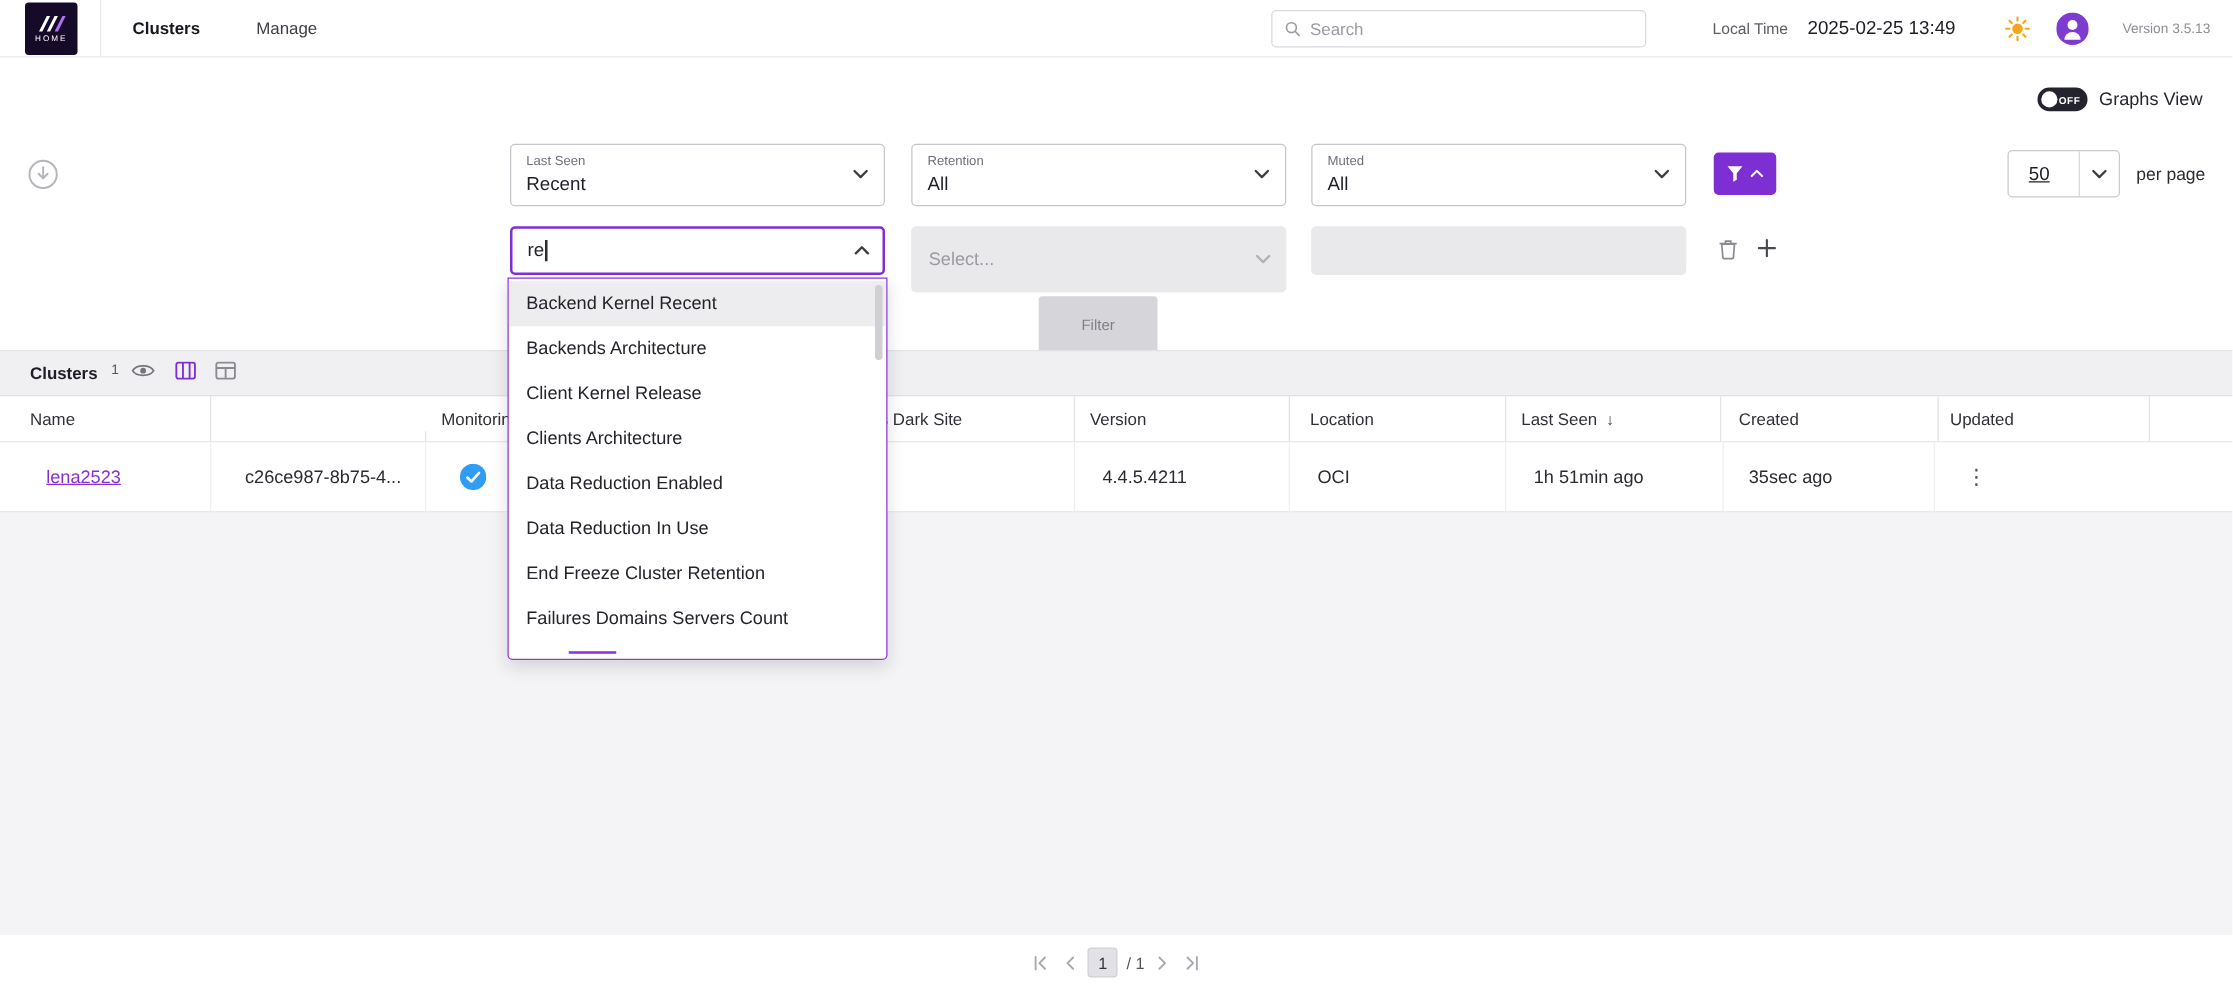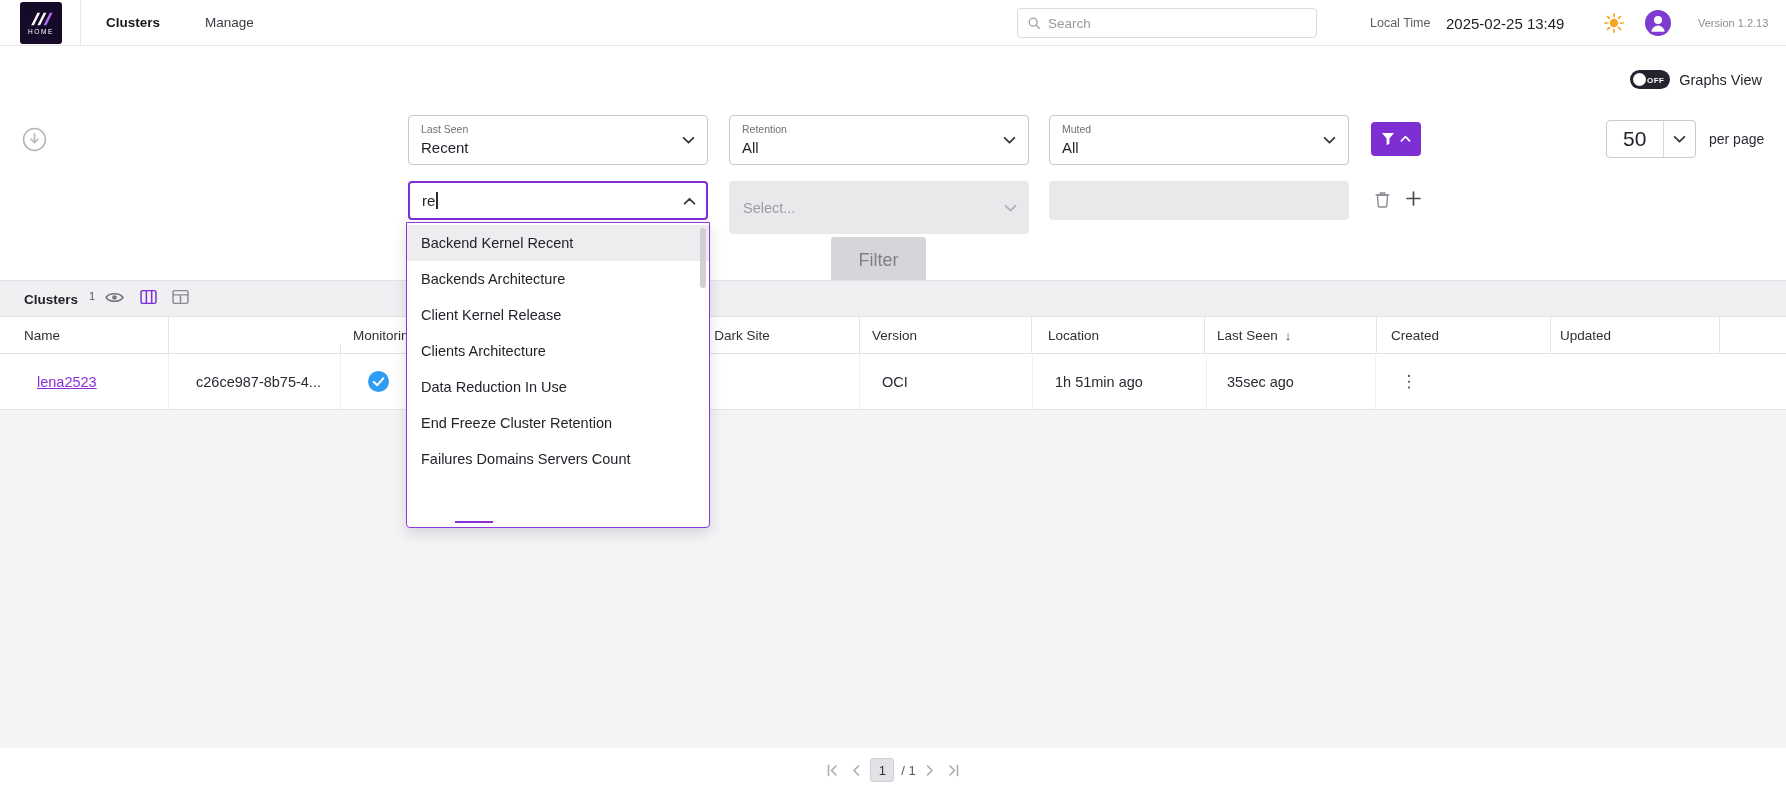--- a/index.html
+++ b/index.html
@@ -53,21 +53,21 @@
   .fsel-label { position:absolute; left:12px; top:7px; font-size:10.5px; color:#6f6f78; }
   .fsel-value { position:absolute; left:12px; bottom:8px; font-size:15px; color:#1f1f28; }
   .fsel-chev  { position:absolute; right:12px; top:50%; transform:translateY(-50%); }
 
   .btn-filter-toggle { position:absolute; left:1371px; top:122px; width:50px; height:34px;
              background:#7d2fd3; border-radius:4px; display:flex; align-items:center;
              justify-content:center; gap:5px; cursor:pointer; border:none; }
 
   .per-page { position:absolute; left:1606px; top:120px; width:90px; height:38px; background:#fff;
               border:1px solid #c9c9cf; border-radius:4px; display:flex; cursor:pointer; }
-  .pp-val { flex:1; display:flex; align-items:center; padding-left:16px; font-size:21px; color:#1f1f28; }
+  .pp-val { flex:1; display:flex; align-items:center; padding-left:16px; font-size:15px; color:#1f1f28;text-decoration:underline; }
   .pp-chev { width:32px; border-left:1px solid #d8d8dd; display:flex; align-items:center;
              justify-content:center; }
   .pp-label { position:absolute; left:1709px; top:131px; font-size:14px; color:#2a2a33; }
 
   
   .combo { position:absolute; left:408px; top:181px; width:300px; height:39px; background:#fff;
            border:2px solid #7d2fd3; border-radius:4px; display:flex; align-items:center;
            padding-left:12px; z-index:110; cursor:text; }
   .combo-text { font-size:15px; color:#1f1f28; }
   .caret { width:1.5px; height:17px; background:#2b2b33; margin-left:1px; }
@@ -78,21 +78,21 @@
                   padding-left:14px; }
   .sel-disabled .ph { font-size:14.5px; color:#9a9aa2; flex:1; }
   .sel-disabled .dchev { margin-right:12px; }
   .input-disabled { position:absolute; left:1049px; top:181px; width:300px; height:39px;
                     background:#e9e9ec; border-radius:4px; }
   .icon-btn { position:absolute; cursor:pointer; background:none; border:none; }
   .trash-btn { left:1374px; top:190px; }
   .plus-btn  { left:1406px; top:191px; }
 
   .btn-apply { position:absolute; left:831px; top:237px; width:95px; height:46px;
-               background:#d6d6da; color:#7f7f88; font-size:18px; border:none; border-radius:3px;
+               background:#d6d6da; color:#7f7f88; font-size:12px; border:none; border-radius:3px;
                font-family:"Liberation Sans",sans-serif; }
 
   
   .dropdown { position:absolute; left:406px; top:222px; width:304px; height:306px; background:#fff;
               border:1px solid #8a3ad8; border-radius:0 0 4px 4px;
               box-shadow:0 5px 14px rgba(20,10,40,.14); z-index:100; overflow:hidden; padding-top:2px; }
   .dd-item { height:36px; line-height:36px; padding-left:14px; font-size:14.5px; color:#23232b;
              cursor:pointer; white-space:nowrap; }
   .dd-item.active { background:#ededef; }
   .dd-thumb { position:absolute; right:3px; top:5px; width:6px; height:60px; background:#cfcfd4;
@@ -176,21 +176,21 @@
   </div>
 
   <div class="abs avatar">
     <svg width="26" height="26" viewBox="0 0 26 26">
       <circle cx="13" cy="13" r="13" fill="#7e3bd0"></circle>
       <circle cx="13" cy="10" r="4" fill="#ffffff"></circle>
       <path d="M6.5,21.8 a6.5,6.2 0 0 1 13,0 z" fill="#ffffff"></path>
     </svg>
   </div>
 
-  <div class="abs vmid version">Version 1.2.13</div>
+  <div class="abs vmid version">Version 3.5.13</div>
 </div>
 
 <div class="graphs-row">
   <div class="toggle">
     <div class="knob"></div>
     <div class="state">OFF</div>
   </div>
   <div class="graphs-label">Graphs View</div>
 </div>
 
@@ -287,20 +287,21 @@
   </svg>
 </button>
 
 <button class="btn-apply">Filter</button>
 
 <div class="dropdown">
   <div class="dd-item active">Backend Kernel Recent</div>
   <div class="dd-item">Backends Architecture</div>
   <div class="dd-item">Client Kernel Release</div>
   <div class="dd-item">Clients Architecture</div>
+  <div class="dd-item">Data Reduction Enabled</div>
   <div class="dd-item">Data Reduction In Use</div>
   <div class="dd-item">End Freeze Cluster Retention</div>
   <div class="dd-item">Failures Domains Servers Count</div>
   <div class="dd-thumb"></div>
   <div class="dd-frag"></div>
 </div>
 
 <div class="gray-area"></div>
 
 <div class="section-bar">
@@ -349,20 +350,21 @@
     <span class="cell-link">lena2523</span>
   </div>
   <div class="td" style="width:172px; padding-left:27px;">c26ce987-8b75-4...</div>
   <div class="td" style="width:347px; padding-left:27px;">
     <svg width="21" height="21" viewBox="0 0 20 20">
       <circle cx="10" cy="10" r="10" fill="#2f9df4"></circle>
       <polyline points="5.5,10.5 8.8,13.5 14.5,7" fill="none" stroke="#ffffff" stroke-width="2" stroke-linecap="round" stroke-linejoin="round"></polyline>
     </svg>
   </div>
   <div class="td" style="width:172px;"></div>
+  <div class="td" style="width:172px; padding-left:22px;">4.4.5.4211</div>
   <div class="td" style="width:173px; padding-left:22px;">OCI</div>
   <div class="td" style="width:174px; padding-left:22px;">1h 51min ago</div>
   <div class="td" style="width:169px; padding-left:20px;">35sec ago</div>
   <div class="td" style="width:66px; border-right:none;">
     <div class="kebab">⋮</div>
   </div>
 </div>
 
 <div class="footer">
   <div class="pager">

